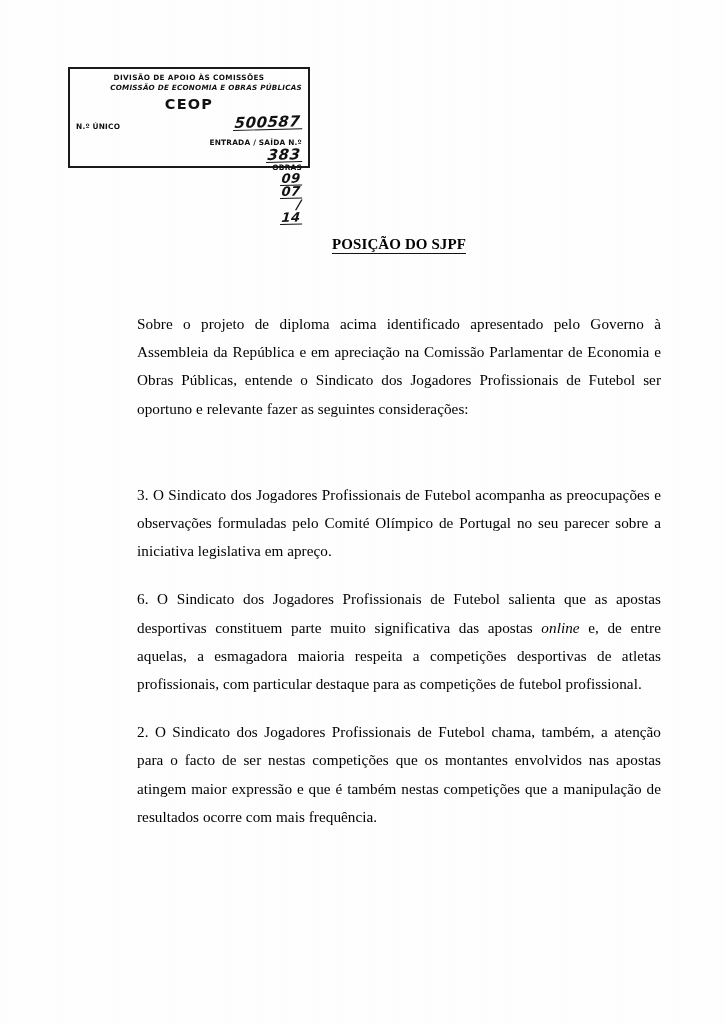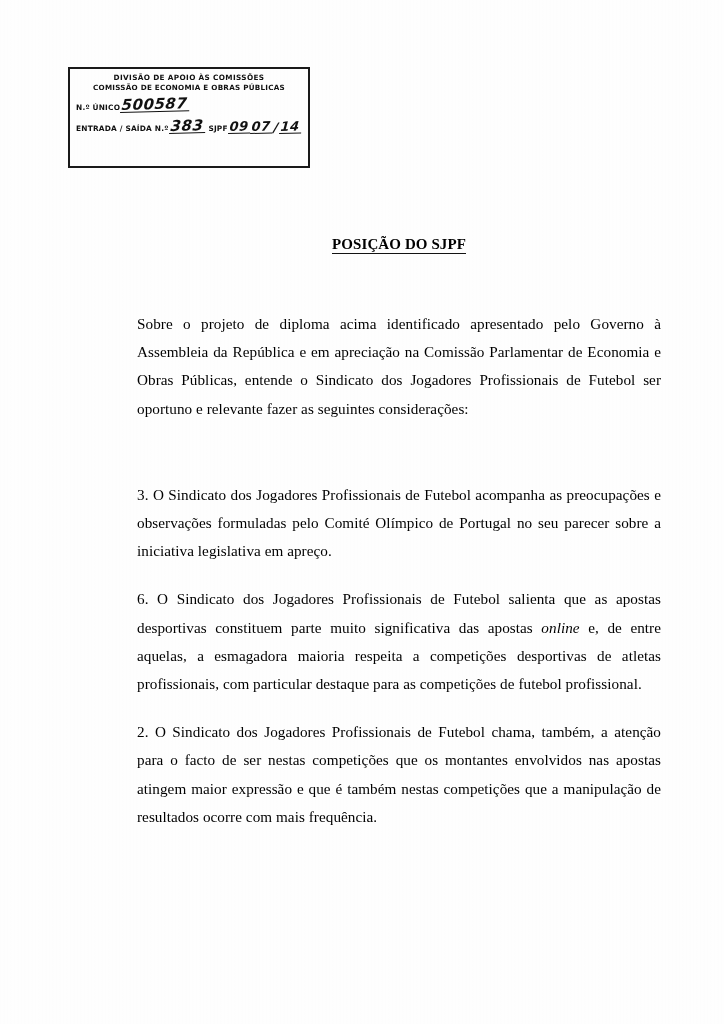--- a/index.html
+++ b/index.html
@@ -39,45 +39,47 @@
     box-sizing: border-box;
   }
   .stamp-line1 {
     text-align: center;
     font-size: 7.3px;
     font-weight: 700;
     letter-spacing: 0.35px;
     line-height: 1.15;
   }
   .stamp-line2 {
-    text-align: center;
+    text-align: right;
     font-size: 7.2px;
     font-weight: 700;
     letter-spacing: 0.25px;
     line-height: 1.3;
     margin-top: 1px;
+    font-style: italic;
   }
   .stamp-ceop {
     text-align: center;
     font-size: 14.5px;
     font-weight: 700;
     letter-spacing: 1.2px;
     margin-top: 4px;
     line-height: 1;
   }
   .stamp-row {
     display: flex;
     align-items: flex-end;
     font-size: 7.4px;
     font-weight: 700;
     letter-spacing: 0.2px;
     margin-top: 5px;
     white-space: nowrap;
-  }
-  .stamp-row.second { margin-top: 6px; }
+    justify-content: space-between;
+  }
+  .stamp-row.second { margin-top: 6px; flex-direction: column; }
   .stamp-label { padding-bottom: 1px; }
   .hand {
     font-family: "DejaVu Sans", sans-serif;
     font-size: 15px;
     font-weight: 700;
     font-style: italic;
     letter-spacing: 0.5px;
     line-height: 0.95;
     transform: skewX(-6deg) rotate(-1.5deg);
     transform-origin: left bottom;
@@ -152,30 +154,31 @@
 </style>
 </head>
 <body>
 
 <div class="page">
 
   <div class="stamp">
     <div class="stamp-inner">
       <div class="stamp-line1">DIVISÃO DE APOIO ÀS COMISSÕES</div>
       <div class="stamp-line2">COMISSÃO DE ECONOMIA E OBRAS PÚBLICAS</div>
+      <div class="stamp-ceop">CEOP</div>
 
       <div class="stamp-row">
         <span class="stamp-label">N.º ÚNICO</span>
         <span class="hand u">500587</span>
       </div>
 
       <div class="stamp-row second">
         <span class="stamp-label">ENTRADA / SAÍDA N.º</span>
         <span class="hand u">383</span>
-        <span class="stamp-label" style="padding-left:4px;">SJPF</span>
+        <span class="stamp-label" style="padding-left:4px;">OBRAS</span>
         <span class="hand small u">09</span>
         <span class="hand small u">07</span>
         <span class="hand sep">/</span>
         <span class="hand small u">14</span>
       </div>
     </div>
   </div>
 
   <div class="doc">
 

